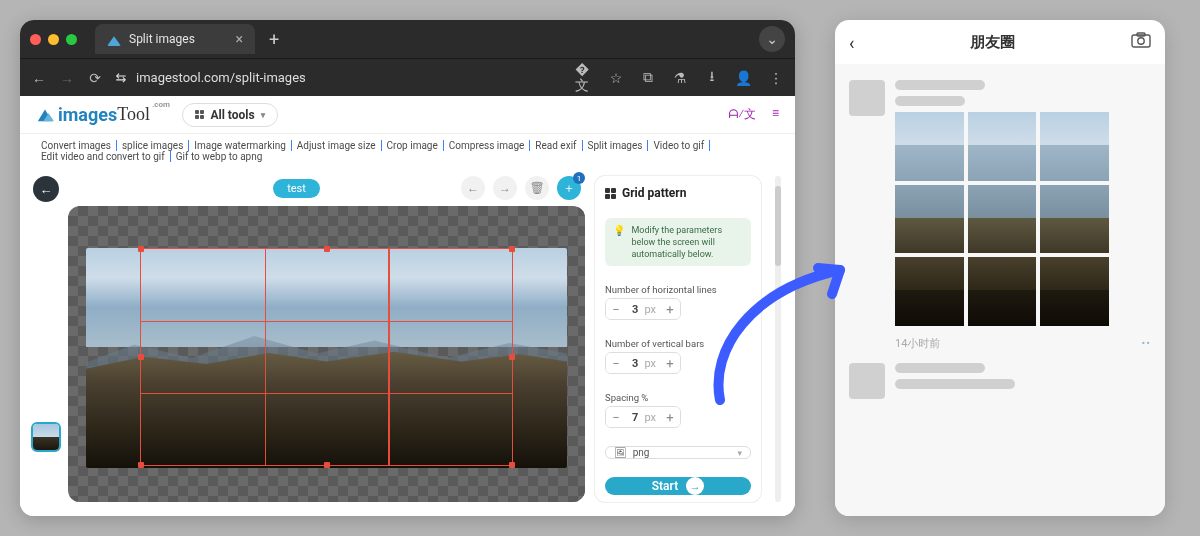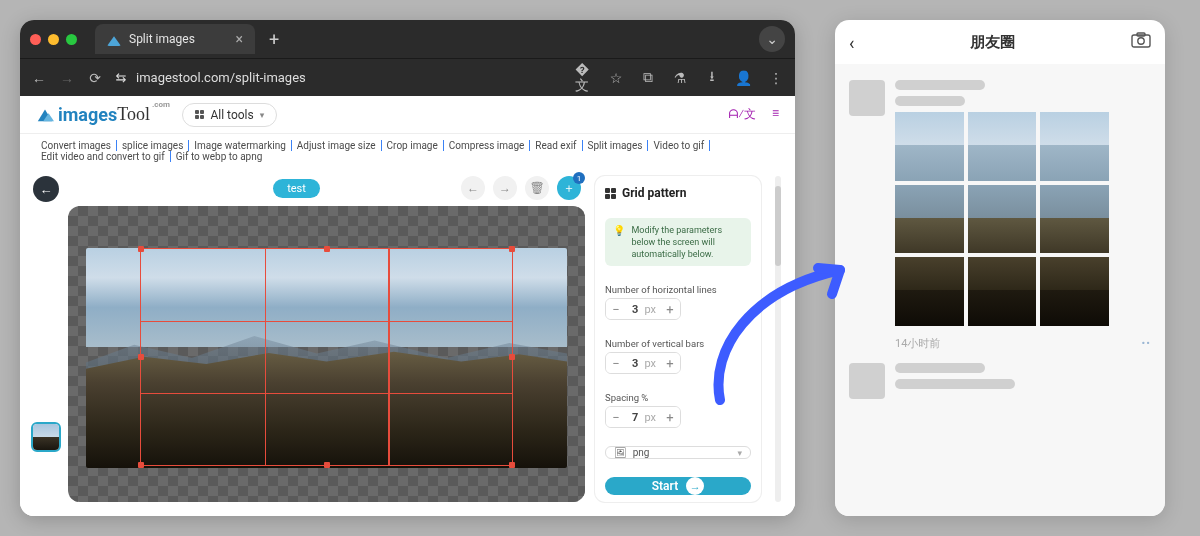--- a/index.html
+++ b/index.html
@@ -26,21 +26,21 @@
 
   
   .app{flex:1;background:#fff;display:flex;flex-direction:column;overflow:hidden}
   .app-head{height:38px;display:flex;align-items:center;padding:0 16px;gap:14px;border-bottom:1px solid #eee}
   .logo{display:flex;align-items:center;font-weight:700}
   .logo .tri{width:18px;height:18px;margin-right:4px}
   .logo .tri svg{display:block}
   .logo .a{color:#2283bf;font-size:18px}
   .logo .b{color:#333;font-size:18px;font-family:"Comic Sans MS",cursive;font-weight:400}
   .logo .dot{font-size:8px;color:#999;position:relative;top:-10px;left:2px}
-  .alltools{border:1px solid #ddd;border-radius:18px;padding:4px 12px;font-size:12px;font-weight:400;color:#333;display:flex;align-items:center;gap:6px}
+  .alltools{border:1px solid #ddd;border-radius:18px;padding:4px 12px;font-size:12px;font-weight:700;color:#333;display:flex;align-items:center;gap:6px}
   .alltools .grid4{display:grid;grid-template:repeat(2,4px)/repeat(2,4px);gap:1.5px}
   .alltools .grid4 i{background:#555;border-radius:1px}
   .alltools .caret{font-size:9px;color:#888}
   .head-r{margin-left:auto;display:flex;gap:16px;color:#a21caf;font-size:12px}
   .nav2{padding:6px 16px;font-size:10px;color:#4b4b4b;display:flex;flex-wrap:wrap;gap:0}
   .nav2 a{color:#4b4b4b;text-decoration:none;padding:0 5px;border-right:1px solid #3b82f6}
   .nav2 a:last-child{border-right:none}
 
   .workspace{flex:1;display:flex;padding:8px 14px 14px;gap:10px;background:#fff;overflow:hidden;position:relative}
   .ws-left{width:24px;display:flex;flex-direction:column;align-items:center;gap:100px}

